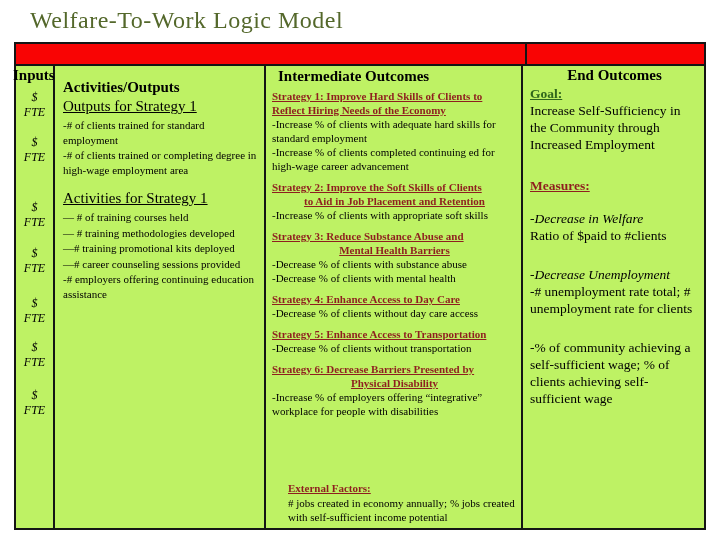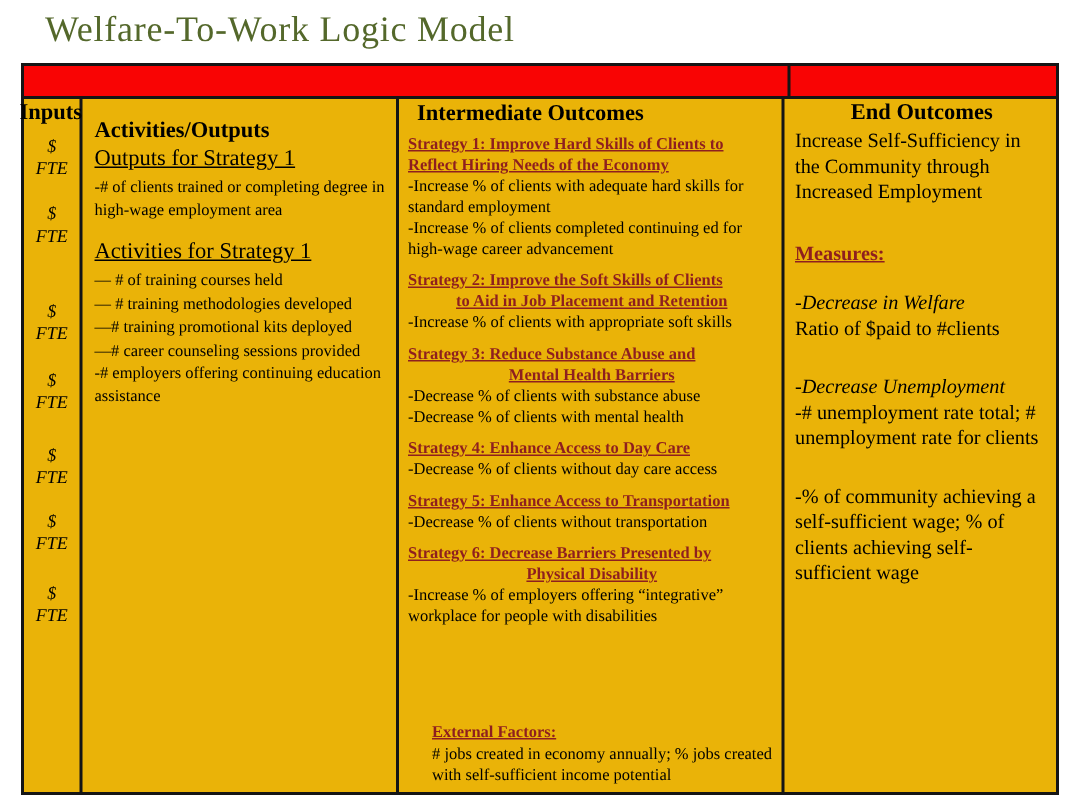--- a/index.html
+++ b/index.html
@@ -16,21 +16,21 @@
     font-size:24px; line-height:30px;
     color:#54682B; font-weight:normal;
     letter-spacing:0.5px;
     white-space:nowrap;
   }
   .logic-table {
     position:absolute; left:14px; top:42px;
     width:692px; height:488px;
     border:2px solid #151515;
     display:flex; flex-direction:column;
-    background:#eab308;
+    background:#bef264;
   }
   .red-bar { height:22px; background:#F90404; border-bottom:2px solid #151515; display:flex; }
   .red-bar .seg-left { width:511px; border-right:2px solid #151515; }
   .red-bar .seg-right { flex:1; }
 
   .table-body { flex:1; display:flex; min-height:0; }
 
   
   .col-inputs {
     width:39px; border-right:2px solid #151515;
@@ -142,20 +142,21 @@
         </div>
       <div class="dollar-fte-pair" style="top:322px">
           <div>$</div>
           <div>FTE</div>
         </div>
     </div>
 
     <div class="col-activities">
       <div class="activities-header">Activities/Outputs</div>
       <div class="section-heading">Outputs for Strategy 1</div>
+      <div class="act-item">-# of clients trained for standard employment</div>
       <div class="act-item">-# of clients trained or completing degree in high-wage employment area</div>
       <div class="section-heading second">Activities for Strategy 1</div>
       <div class="act-item">— # of training courses held</div>
       <div class="act-item">— # training methodologies developed</div>
       <div class="act-item">—# training promotional kits deployed</div>
       <div class="act-item">—# career counseling sessions provided</div>
       <div class="act-item">-# employers offering continuing education assistance</div>
     </div>
 
     <div class="col-intermediate">
@@ -200,20 +201,21 @@
       </div>
 
       <div class="external-block">
         <div class="external-heading">External Factors:</div>
         <div class="external-text"># jobs created in economy annually; % jobs created with self-sufficient income potential</div>
       </div>
     </div>
 
     <div class="col-end">
       <div class="end-header">End Outcomes</div>
+      <div class="goal-label">Goal:</div>
       <div class="end-text">Increase Self-Sufficiency in the Community through Increased Employment</div>
 
       <div class="measures-label">Measures:</div>
 
       <div class="measure-group">
         <div class="measure-title">-Decrease in Welfare</div>
         <div class="end-text">Ratio of $paid to #clients</div>
       </div>
 
       <div class="measure-group">

